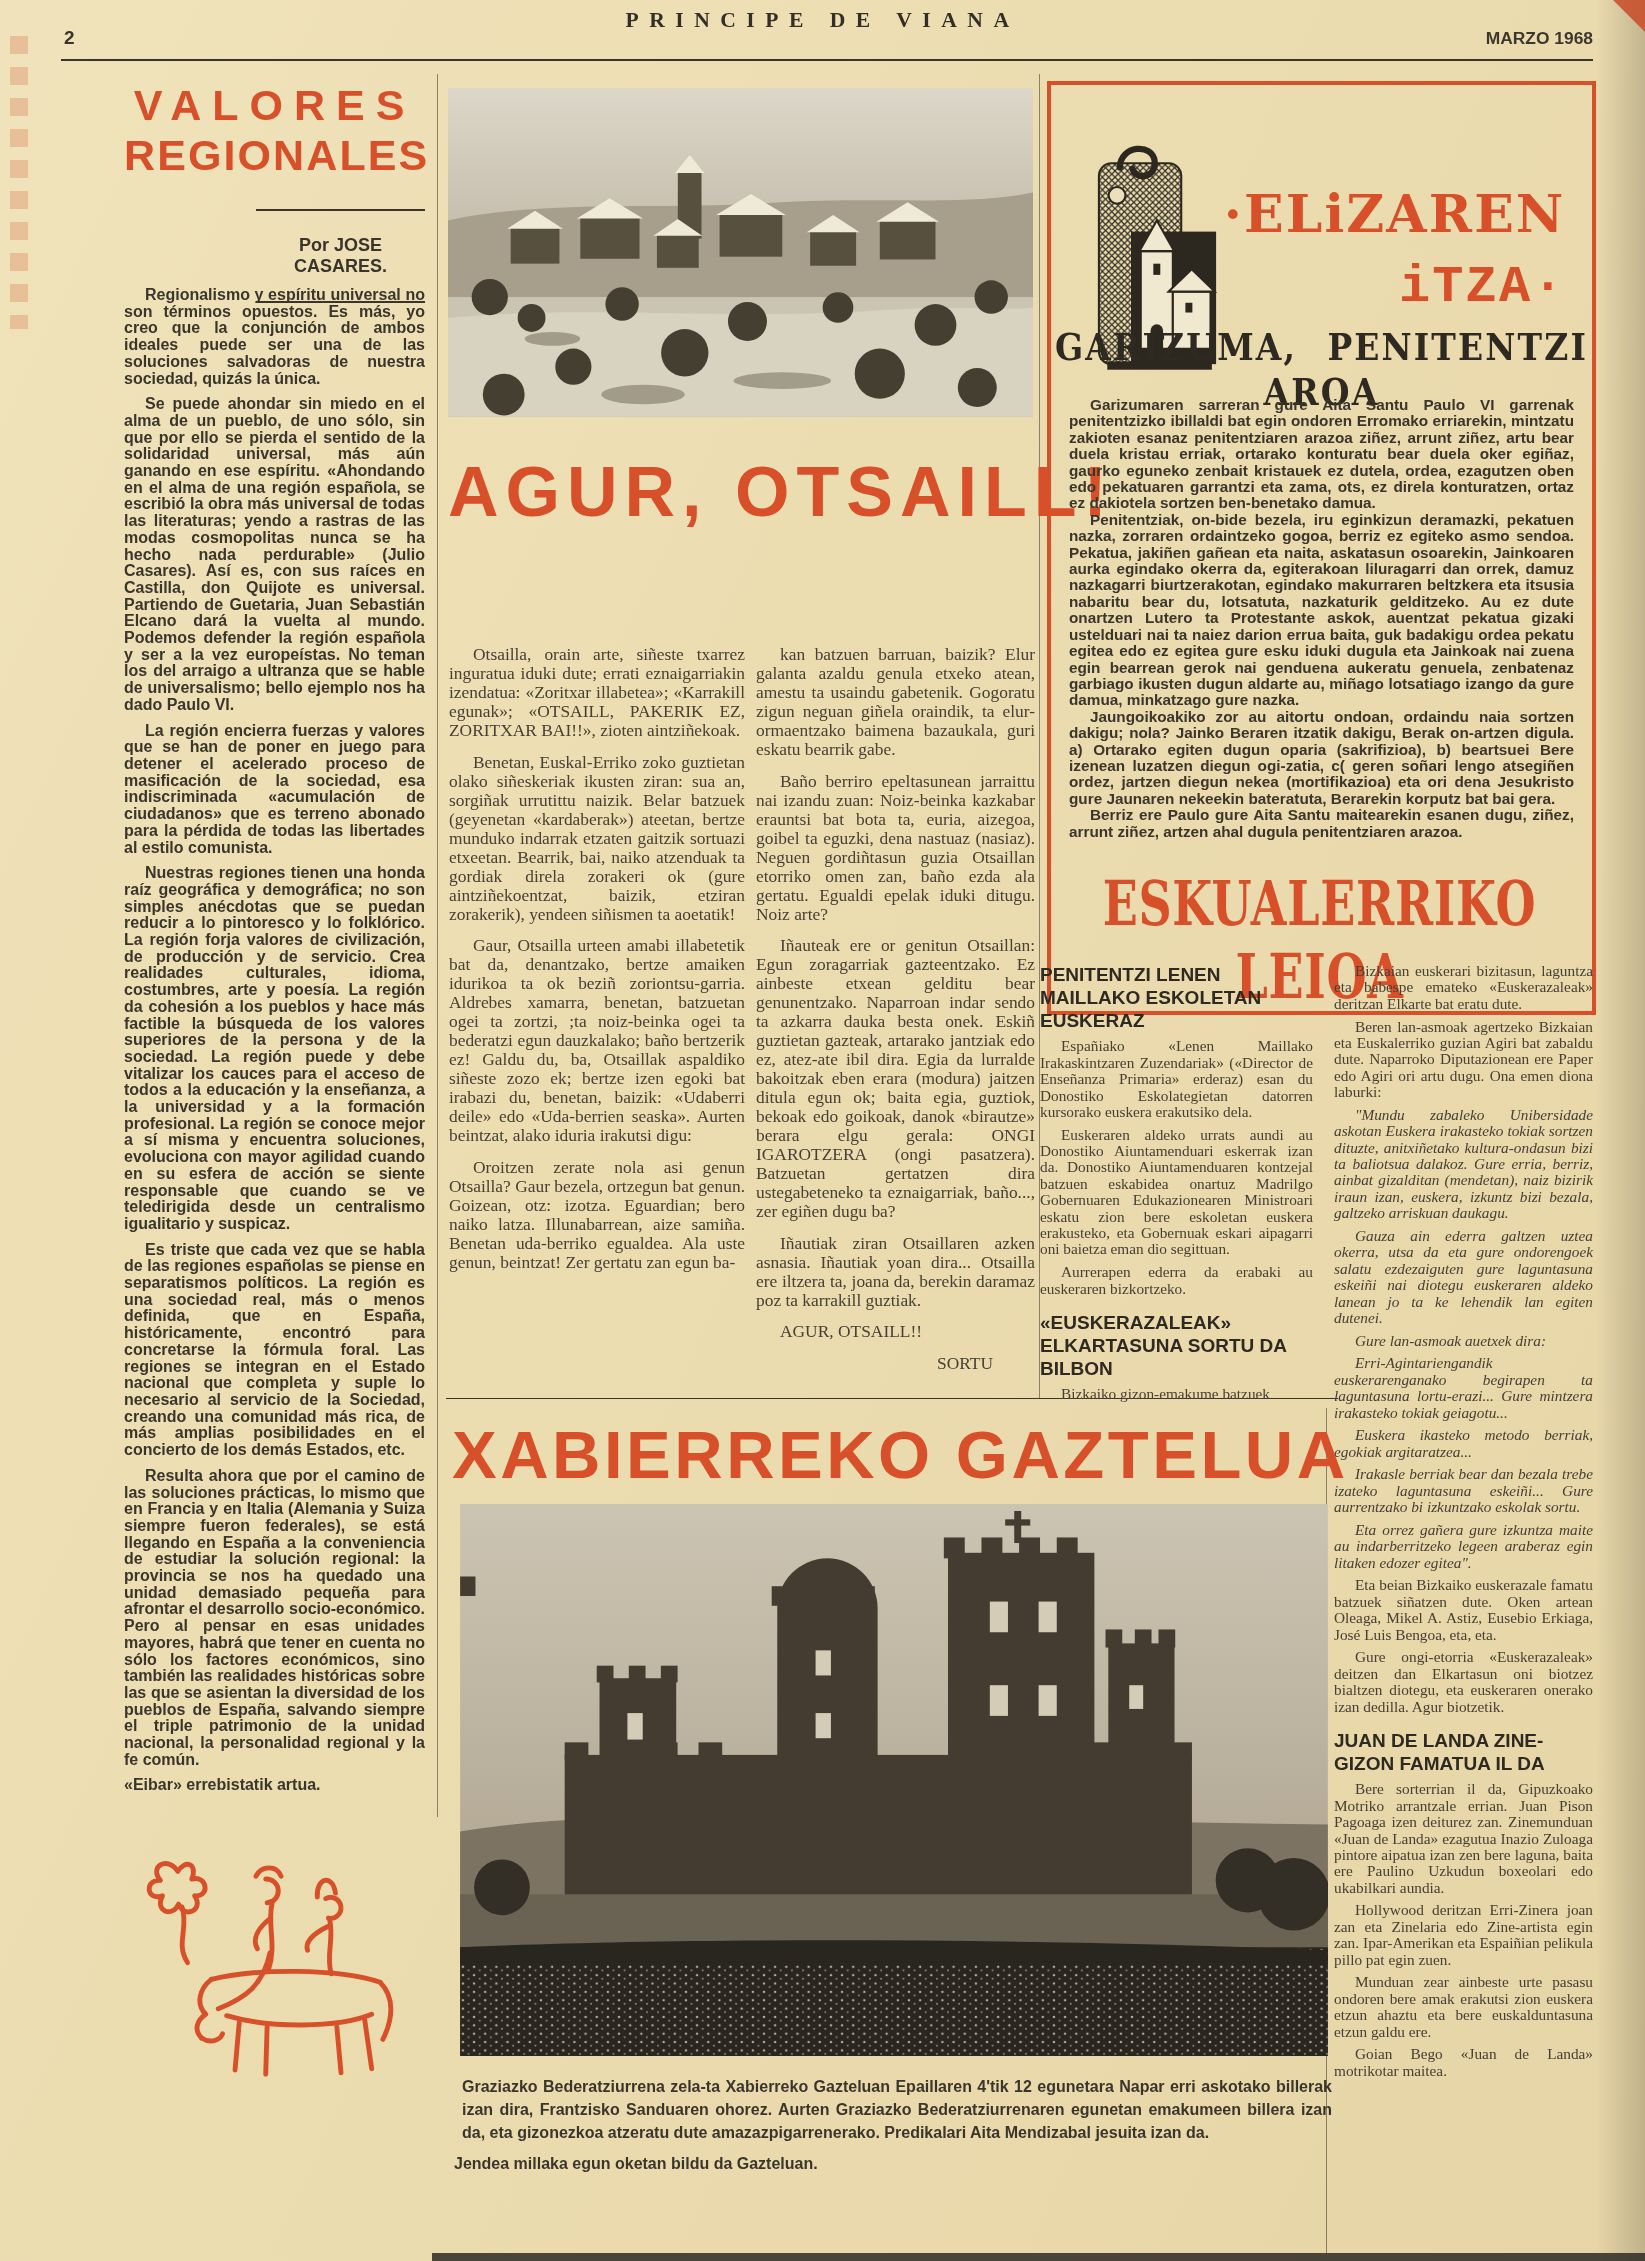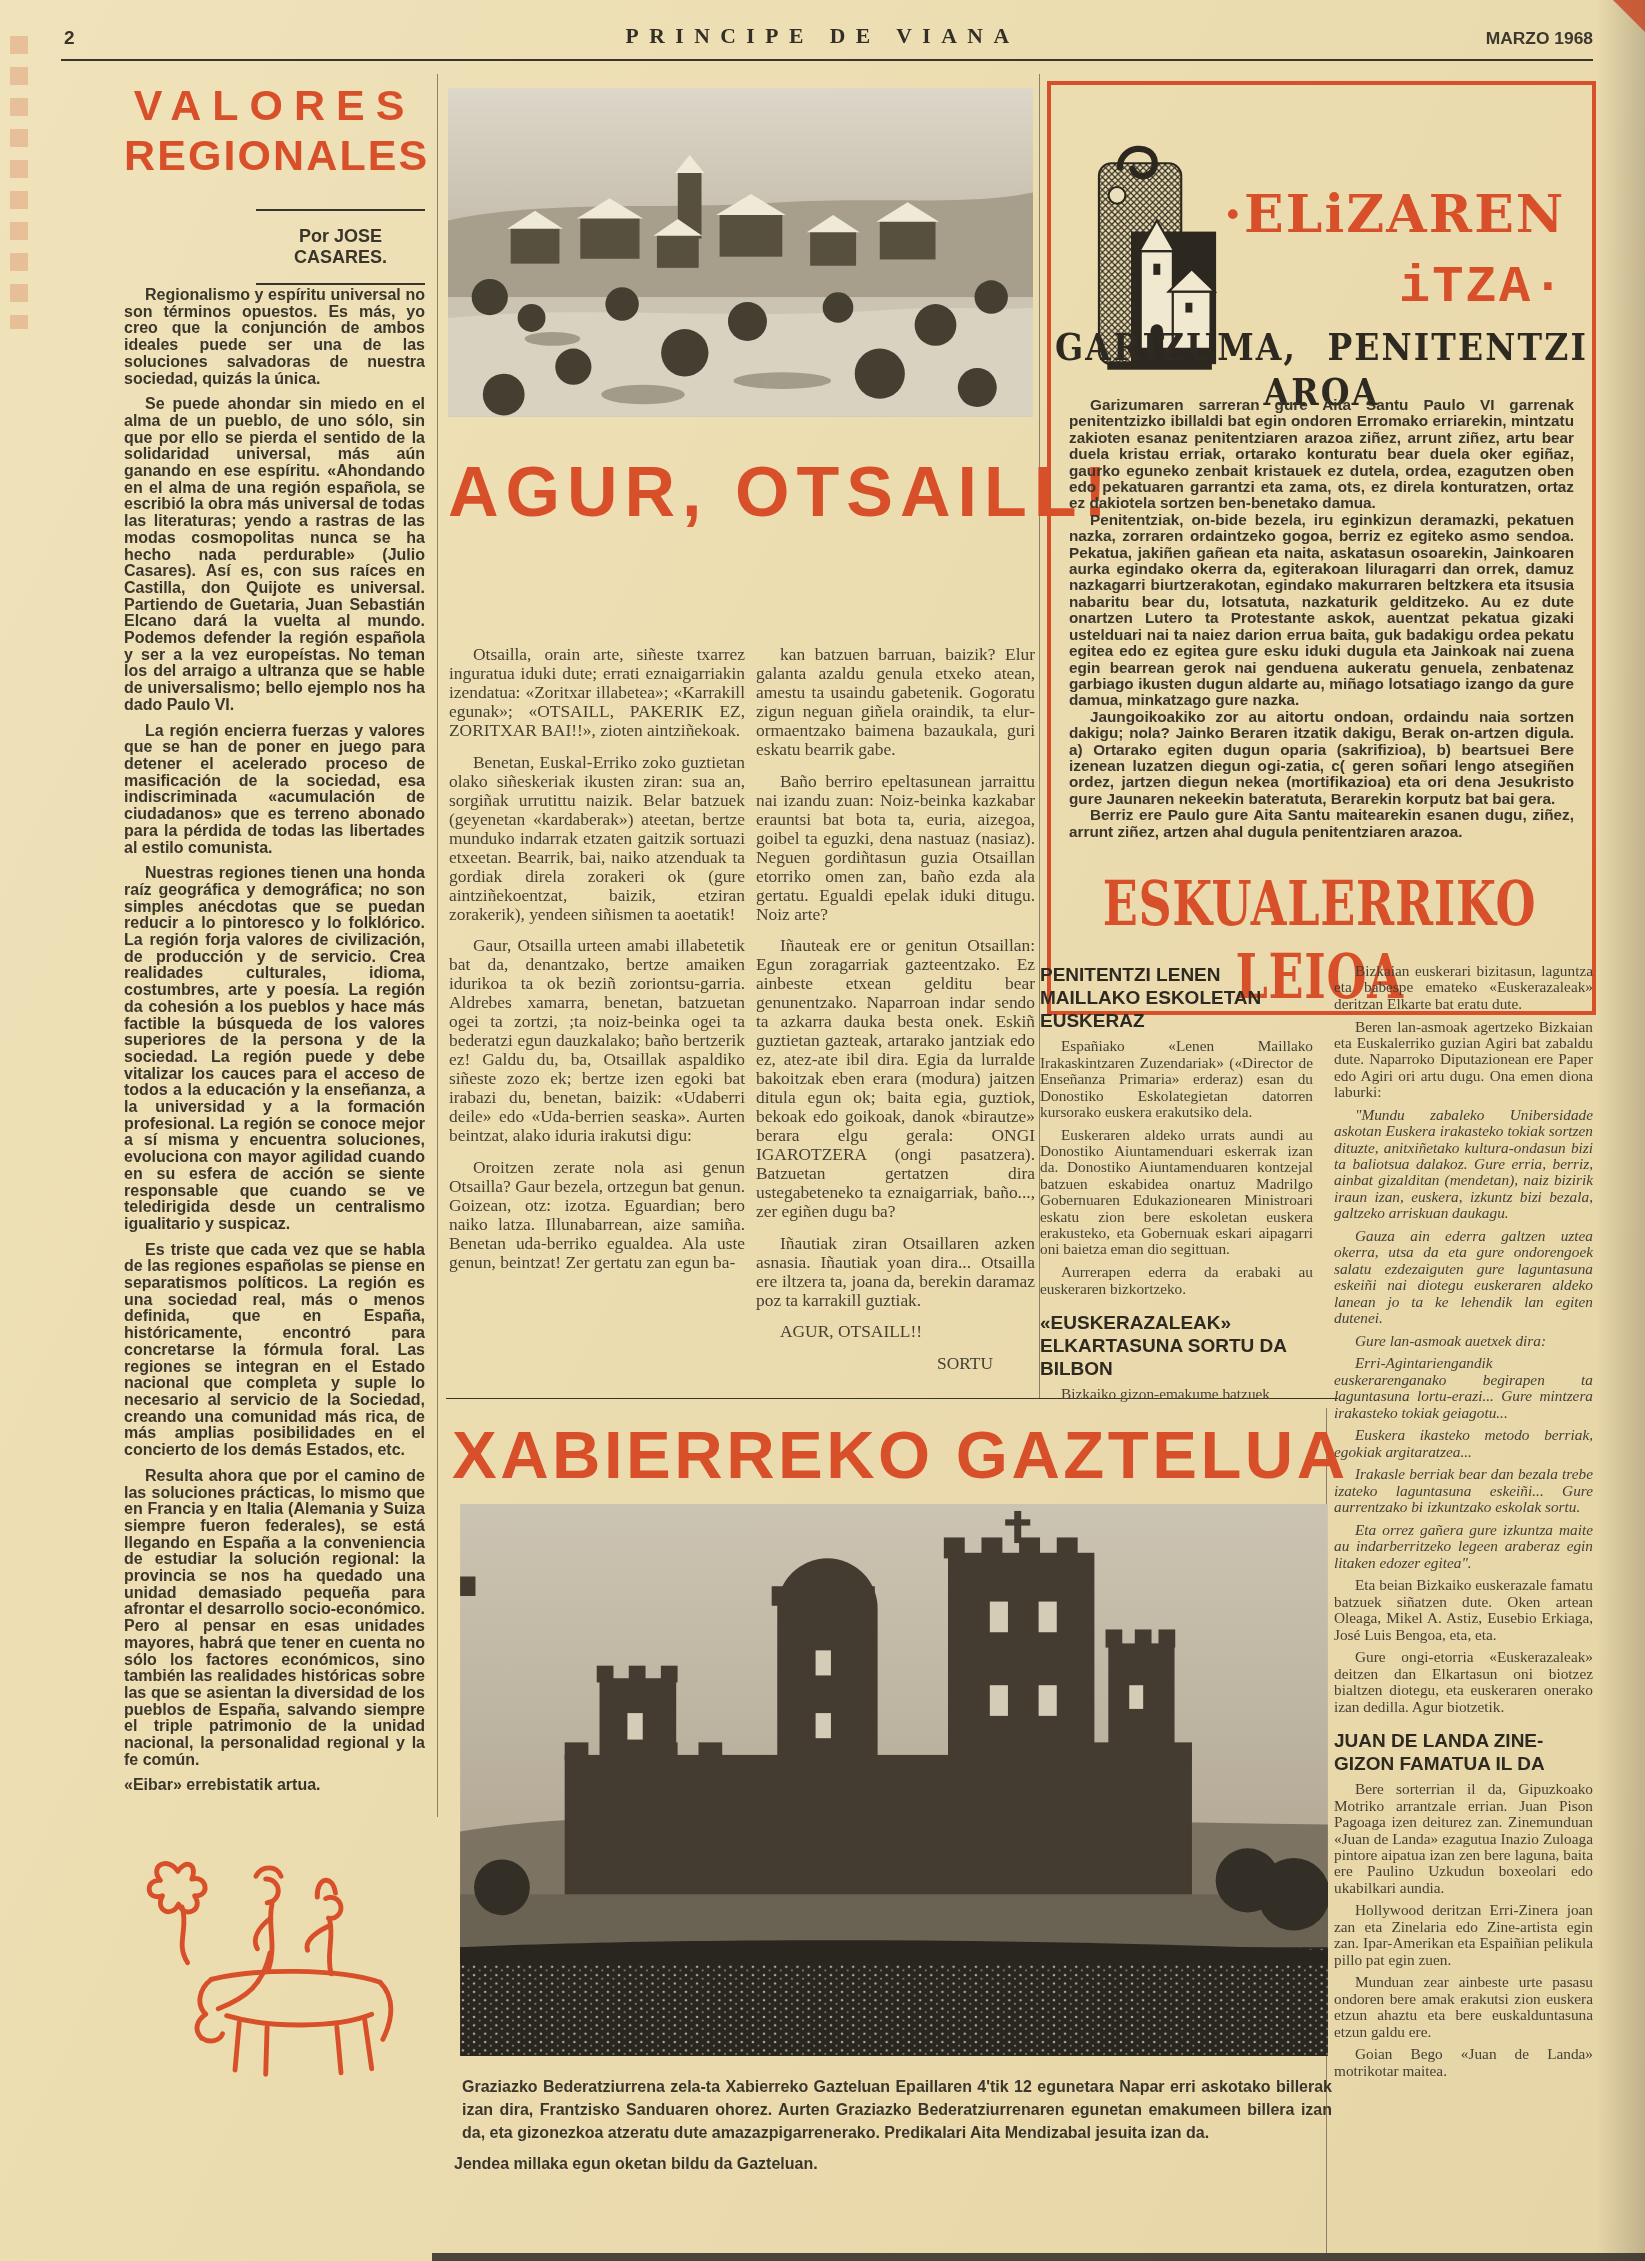--- a/index.html
+++ b/index.html
@@ -2,32 +2,32 @@
 <html style="font-size:11px"><head>
 <meta charset="utf-8">
 <style>
   html,body{margin:0;padding:0;background:#b4a98c;}
   .page{position:relative;width:1645px;height:2261px;margin:0 auto;overflow:hidden;
         background:linear-gradient(115deg,#f0e2ba 0%,#ecddb1 40%,#e6d5a6 100%);
         font-family:"Liberation Sans",sans-serif;color:#3a352b;}
   .abs{position:absolute;}
   
   .pgnum{left:64px;top:26.5px;font-size:19px;font-weight:bold;}
-  .masthead{left:0;right:0;top:24px;text-align:center;font-family:"Liberation Serif",serif;
+  .masthead{left:0;right:0;top:8px;text-align:center;font-family:"Liberation Serif",serif;
             font-weight:bold;font-size:21.6px;letter-spacing:10.5px;color:#332f26;}
   .issuedate{right:52px;top:28px;font-size:17.4px;font-weight:bold;color:#3d382e;}
   .hrule{background:#3a352c;height:2.1px;}
   .vrule{background:rgba(58,52,43,.55);width:1.4px;}
   
   .lart-t1{left:124px;top:81px;width:301px;text-align:center;color:#d8502a;
            font-size:43px;font-weight:bold;letter-spacing:11px;line-height:49px;}
   .lart-t2{left:124px;top:131px;width:301px;text-align:center;color:#d8502a;
            font-size:43px;font-weight:bold;letter-spacing:2.1px;line-height:49px;}
   .byline{left:256px;top:209px;width:169px;border-top:2.1px solid #3a352c;border-bottom:2.1px solid #3a352c;
-          padding:15px 0;text-align:center;font-size:18px;font-weight:bold;}
+          padding:24px 0;text-align:center;font-size:18px;font-weight:bold;}
   .lbody{left:124px;top:287px;width:301px;font-size:16px;line-height:16.7px;font-weight:bold;color:#3b362c;}
   .lbody p{margin:0 0 9px;text-align:justify;text-indent:21px;}
   .credit{margin-top:15.3px;text-align:center;text-indent:0 !important;}
   
   .agur-h{left:448px;top:452px;width:587px;text-align:center;color:#d8502a;
           font-size:70px;font-weight:bold;letter-spacing:7px;white-space:nowrap;}
   .serifcol{font-family:"Liberation Serif",serif;color:#464035;}
   .agur-c1{left:449px;top:645px;width:296px;font-size:17.4px;line-height:19px;}
   .agur-c2{left:756px;top:645px;width:279px;font-size:17.4px;line-height:19px;}
   .serifcol p{margin:0 0 12.5px;text-align:justify;text-indent:24px;}

